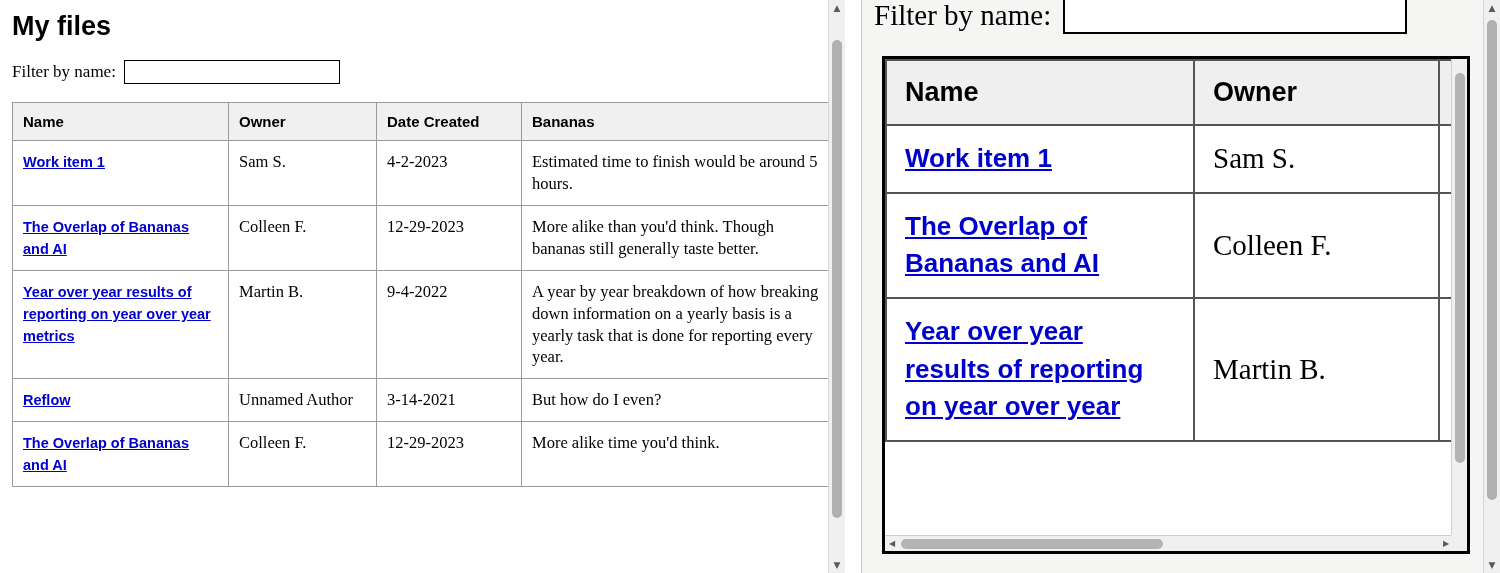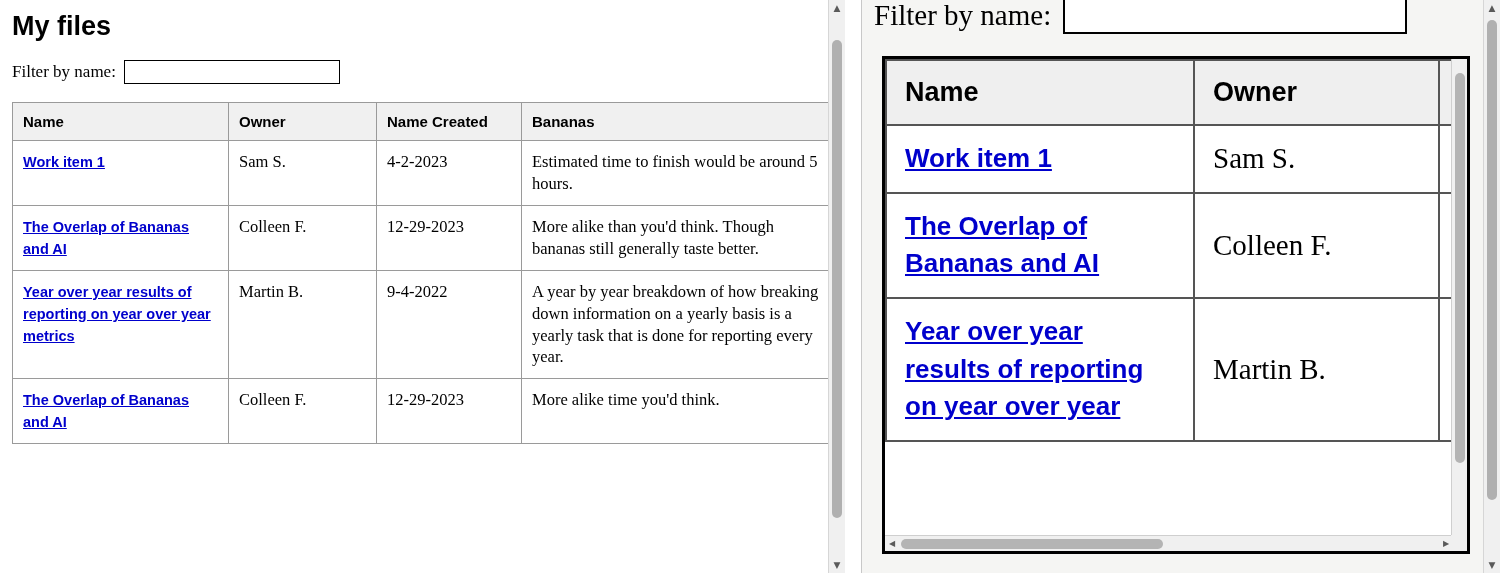--- a/index.html
+++ b/index.html
@@ -349,21 +349,21 @@
         <colgroup>
           <col class="c-name">
             <col class="c-owner">
             <col class="c-date">
             <col class="c-comment">
         </colgroup>
         <thead>
           <tr>
             <th>Name</th>
             <th>Owner</th>
-            <th>Name Created</th>
+            <th>Date Created</th>
             <th>Bananas</th>
           </tr>
         </thead>
         <tbody>
           <tr>
             <td>
               <a class="file-link" href="#">Work item 1</a>
             </td>
             <td class="owner-cell">Sam S.</td>
             <td class="date-cell">4-2-2023</td>
@@ -377,20 +377,28 @@
             <td class="date-cell">12-29-2023</td>
             <td class="comment-cell">More alike than you'd think. Though bananas still generally taste better.</td>
           </tr>
           <tr>
             <td>
               <a class="file-link" href="#">Year over year results of reporting on year over year metrics</a>
             </td>
             <td class="owner-cell">Martin B.</td>
             <td class="date-cell">9-4-2022</td>
             <td class="comment-cell">A year by year breakdown of how breaking down information on a yearly basis is a yearly task that is done for reporting every year.</td>
+          </tr>
+          <tr>
+            <td>
+              <a class="file-link" href="#">Reflow</a>
+            </td>
+            <td class="owner-cell">Unnamed Author</td>
+            <td class="date-cell">3-14-2021</td>
+            <td class="comment-cell">But how do I even?</td>
           </tr>
           <tr>
             <td>
               <a class="file-link" href="#">The Overlap of Bananas and AI</a>
             </td>
             <td class="owner-cell">Colleen F.</td>
             <td class="date-cell">12-29-2023</td>
             <td class="comment-cell">More alike time you'd think.</td>
           </tr>
         </tbody>

